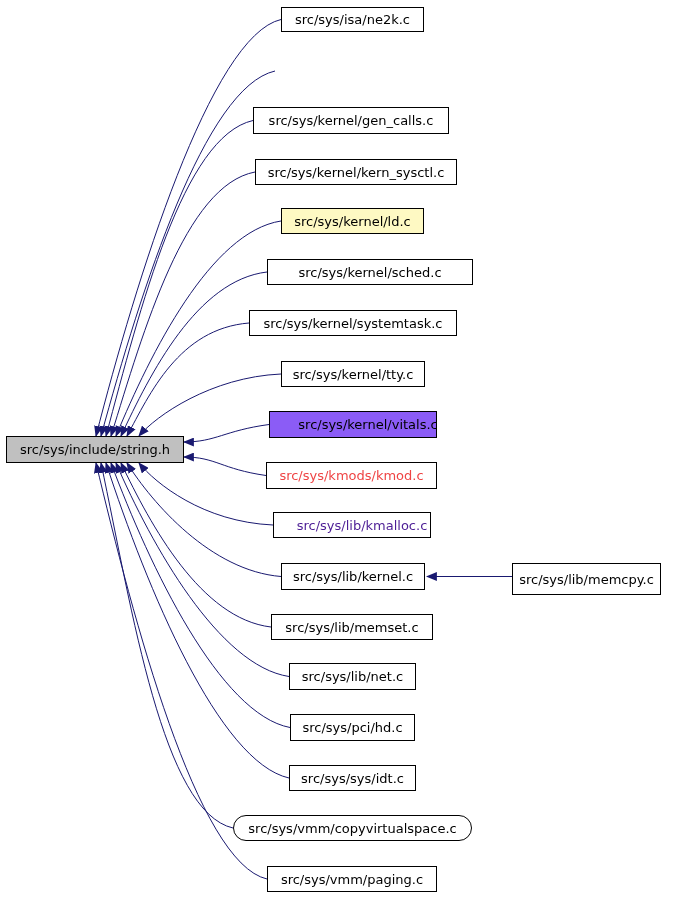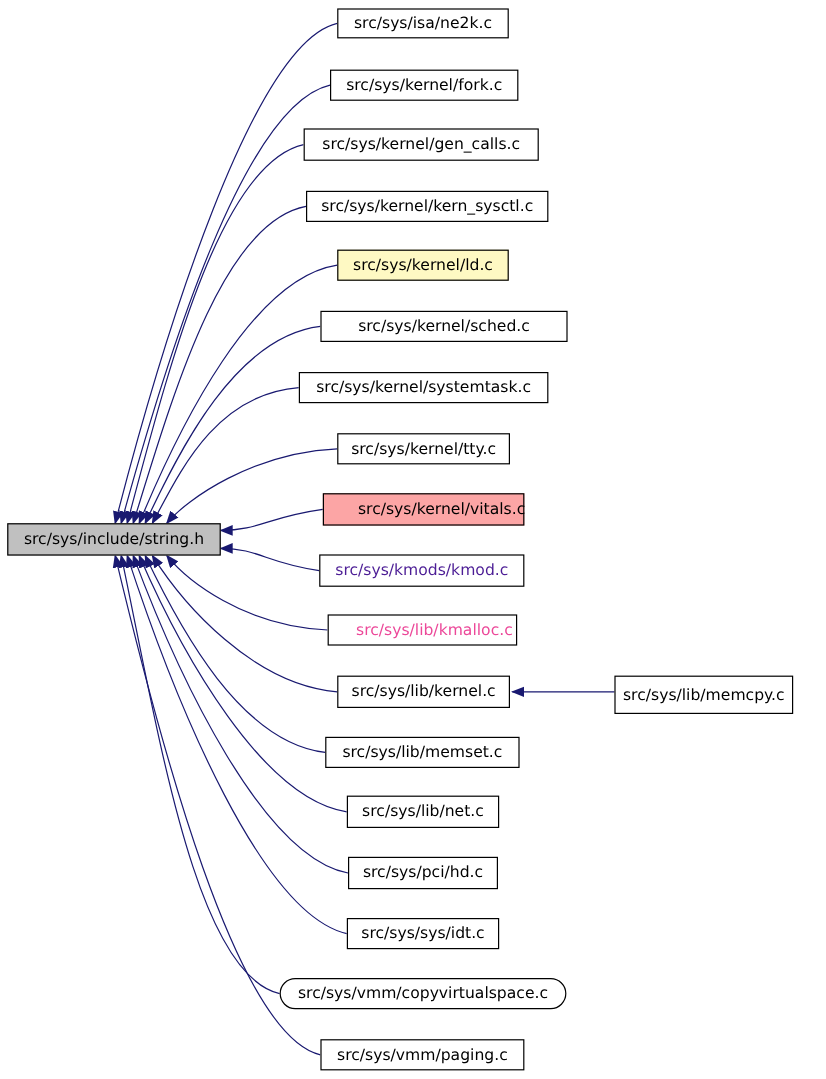--- a/index.html
+++ b/index.html
@@ -57,48 +57,45 @@
       <path d="M233,828 C163,812 132.68787801110906,612.9892275703594 101,463" fill="none" stroke="#191970" stroke-width="1" marker-end="url(#arrow)"></path>
       <path d="M267,879 C197,863 133.09947864063537,618.6394188006144 96,463" fill="none" stroke="#191970" stroke-width="1" marker-end="url(#arrow)"></path>
       <path d="M522,576.5 L427,576.5" fill="none" stroke="#191970" stroke-width="1" marker-end="url(#arrow)"></path>
     </svg>
     <div class="node central" style="left: 6px; top: 436px; width: 178px; height: 27px; border-color: rgb(0, 0, 0); background: rgb(192, 192, 192); color: rgb(0, 0, 0); justify-content: center;">
       <span>src/sys/include/string.h</span>
     </div>
     <div class="node" style="left: 281px; top: 7px; width: 143px; height: 25px; border-color: rgb(0, 0, 0); background: rgb(255, 255, 255); color: rgb(0, 0, 0);">
       <span>src/sys/isa/ne2k.c</span>
     </div>
-    <div class="node" style="left: 275px; top: 58px; width: 157px; height: 26px; border-color: rgb(0, 0, 0); background: rgb(255, 255, 255); color: rgb(0, 0, 0);">
-      <span>src/sys/kernel/fork.c</span>
-    </div>
     <div class="node" style="left: 253px; top: 107px; width: 196px; height: 27px; border-color: rgb(0, 0, 0); background: rgb(255, 255, 255); color: rgb(0, 0, 0);">
       <span>src/sys/kernel/gen_calls.c</span>
     </div>
     <div class="node" style="left: 255px; top: 159px; width: 202px; height: 26px; border-color: rgb(0, 0, 0); background: rgb(255, 255, 255); color: rgb(0, 0, 0);">
       <span>src/sys/kernel/kern_sysctl.c</span>
     </div>
     <div class="node" style="left: 281px; top: 208px; width: 143px; height: 26px; border-color: rgb(0, 0, 0); background: #fef9c3; color: rgb(0, 0, 0);">
       <span>src/sys/kernel/ld.c</span>
     </div>
     <div class="node" style="left: 267px; top: 259px; width: 206px; height: 26px; border-color: rgb(0, 0, 0); background: rgb(255, 255, 255); color: rgb(0, 0, 0);">
       <span>src/sys/kernel/sched.c</span>
     </div>
     <div class="node" style="left: 249px; top: 310px; width: 208px; height: 26px; border-color: rgb(0, 0, 0); background: rgb(255, 255, 255); color: rgb(0, 0, 0);">
       <span>src/sys/kernel/systemtask.c</span>
     </div>
     <div class="node" style="left: 281px; top: 361px; width: 144px; height: 26px; border-color: rgb(0, 0, 0); background: rgb(255, 255, 255); color: rgb(0, 0, 0);">
       <span>src/sys/kernel/tty.c</span>
     </div>
-    <div class="node" style="left: 269px; top: 411px; width: 168px; height: 27px; border-color: rgb(0, 0, 0); background: #fca5a5; color: rgb(0, 0, 0); padding-left: 30px;">
+    <div class="node" style="left: 269px; top: 411px; width: 168px; height: 27px; border-color: rgb(0, 0, 0); background: #8b5cf6; color: rgb(0, 0, 0); padding-left: 30px;">
       <span>src/sys/kernel/vitals.c</span>
     </div>
-    <div class="node" style="left: 266px; top: 462px; width: 171px; height: 27px; border-color: rgb(0, 0, 0); background: rgb(255, 255, 255); color: #4c1d95;">
+    <div class="node" style="left: 266px; top: 462px; width: 171px; height: 27px; border-color: rgb(0, 0, 0); background: rgb(255, 255, 255); color: #ef4444;">
       <span>src/sys/kmods/kmod.c</span>
     </div>
-    <div class="node" style="left: 273px; top: 512px; width: 158px; height: 26px; border-color: rgb(0, 0, 0); background: rgb(255, 255, 255); color: #ec4899; padding-left: 20px;">
+    <div class="node" style="left: 273px; top: 512px; width: 158px; height: 26px; border-color: rgb(0, 0, 0); background: rgb(255, 255, 255); color: #4c1d95; padding-left: 20px;">
       <span>src/sys/lib/kmalloc.c</span>
     </div>
     <div class="node" style="left: 281px; top: 563px; width: 144px; height: 27px; border-color: rgb(0, 0, 0); background: rgb(255, 255, 255); color: rgb(0, 0, 0);">
       <span>src/sys/lib/kernel.c</span>
     </div>
     <div class="node" style="left: 512px; top: 563px; width: 149px; height: 32px; border-color: rgb(0, 0, 0); background: rgb(255, 255, 255); color: rgb(0, 0, 0);">
       <span>src/sys/lib/memcpy.c</span>
     </div>
     <div class="node" style="left: 271px; top: 614px; width: 162px; height: 26px; border-color: rgb(0, 0, 0); background: rgb(255, 255, 255); color: rgb(0, 0, 0);">
       <span>src/sys/lib/memset.c</span>

